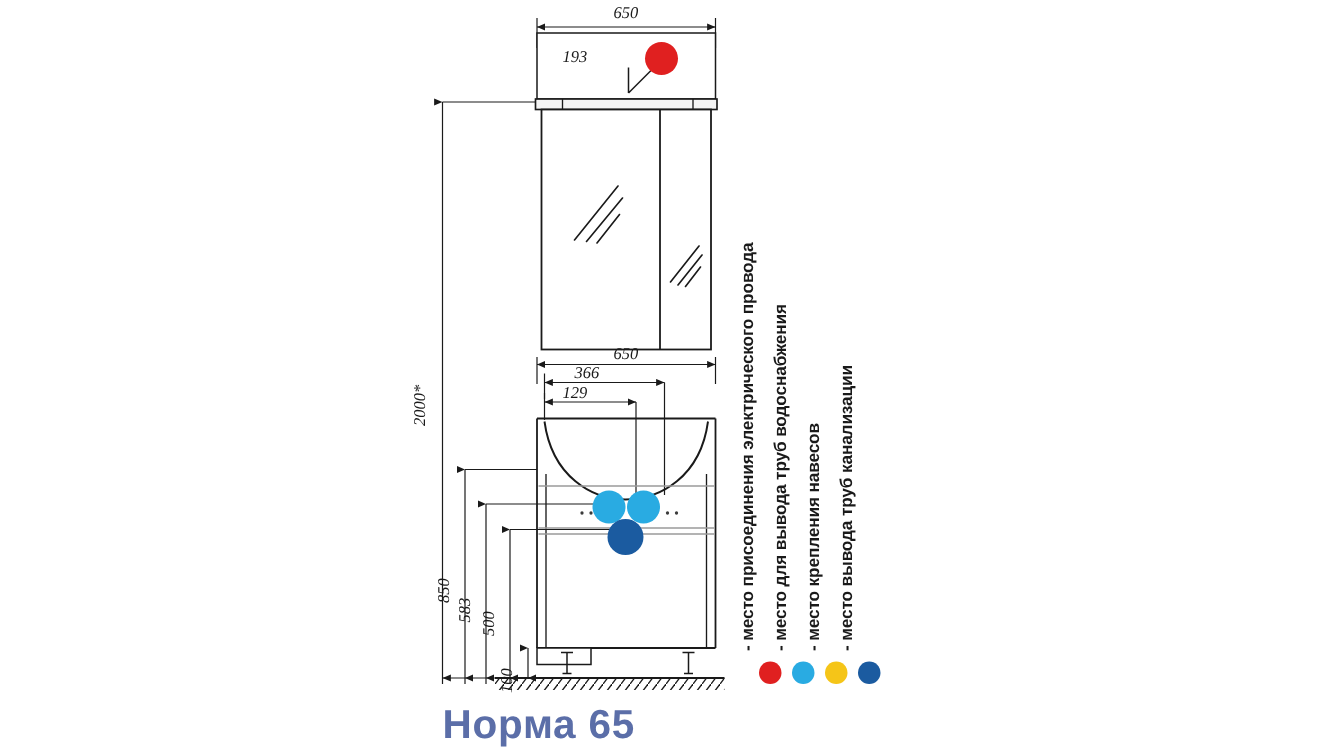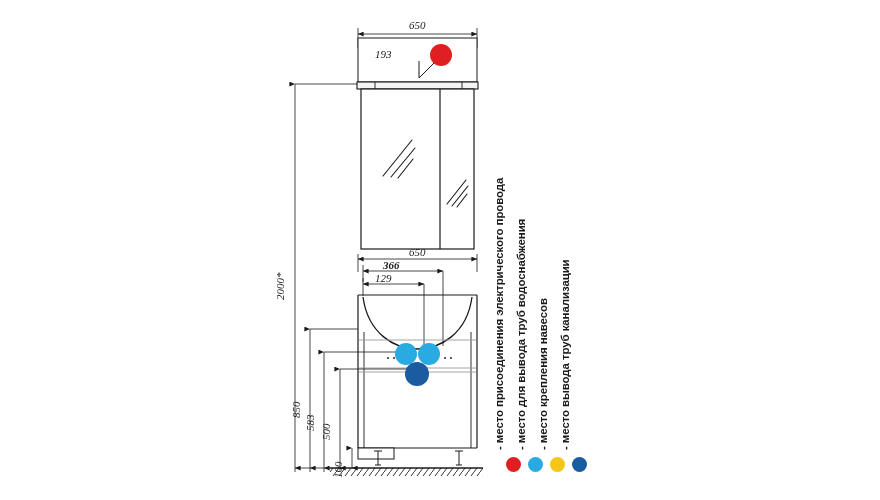--- a/index.html
+++ b/index.html
@@ -3,21 +3,21 @@
 <meta charset="utf-8">
 <style>
   html,body{margin:0;padding:0;}
   body{
     width:880px;height:500px;
     background:#ffffff;
     font-family:"Liberation Sans", sans-serif;
     overflow:hidden;
     position:relative;
   }
-  #stage{position:absolute;left:0;top:16px;width:880px;height:372px;}
+  #stage{position:absolute;left:0;top:0;width:880px;height:372px;}
   svg.draw{position:absolute;left:0;top:0;width:880px;height:500px;}
 
   
   .watermark{
     position:absolute;
     left:4px; top:446px;
     font-size:30px;
     letter-spacing:0.5px;
     color:#d2d2d2;
     font-family:"Liberation Sans", sans-serif;
@@ -245,21 +245,21 @@
 
     <circle cx="441" cy="39" r="11" fill="#e02020"></circle>
     <circle cx="406" cy="338" r="11" fill="#29abe2"></circle>
     <circle cx="429" cy="338" r="11" fill="#29abe2"></circle>
     <circle cx="417" cy="358" r="12" fill="#1b5ba0"></circle>
   </svg>
 
   <div class="dim" style="left:409px; top:3px;">650</div>
   <div class="dim" style="left:375px; top:32px;">193</div>
   <div class="dim" style="left:409px; top:230px;">650</div>
-  <div class="dim" style="left:383px; top:243px;font-weight:bold;">366</div>
+  <div class="dim" style="left:383px; top:243px;">366</div>
   <div class="dim" style="left:375px; top:256px;">129</div>
 
   <div class="dim dim-v" style="left:286px; top:272px;">2000*</div>
   <div class="dim dim-v" style="left:302px; top:390px;">850</div>
   <div class="dim dim-v" style="left:316px; top:403px;">583</div>
   <div class="dim dim-v" style="left:332px; top:412px;">500</div>
   <div class="dim dim-v" style="left:344px; top:450px;">100</div>
 
   <div id="legend">
 
@@ -278,15 +278,16 @@
       <span class="legend-dot" style="background:#f5c518;"></span>
     </div>
 
     <div class="legend-item" style="left:66px;">
       <span class="legend-label">- место вывода труб канализации</span>
       <span class="legend-dot" style="background:#1b5ba0;"></span>
     </div>
 
   </div>
 
+  <div class="product-title">Норма 65</div>
 
 
 </div>
 
 </body></html>

